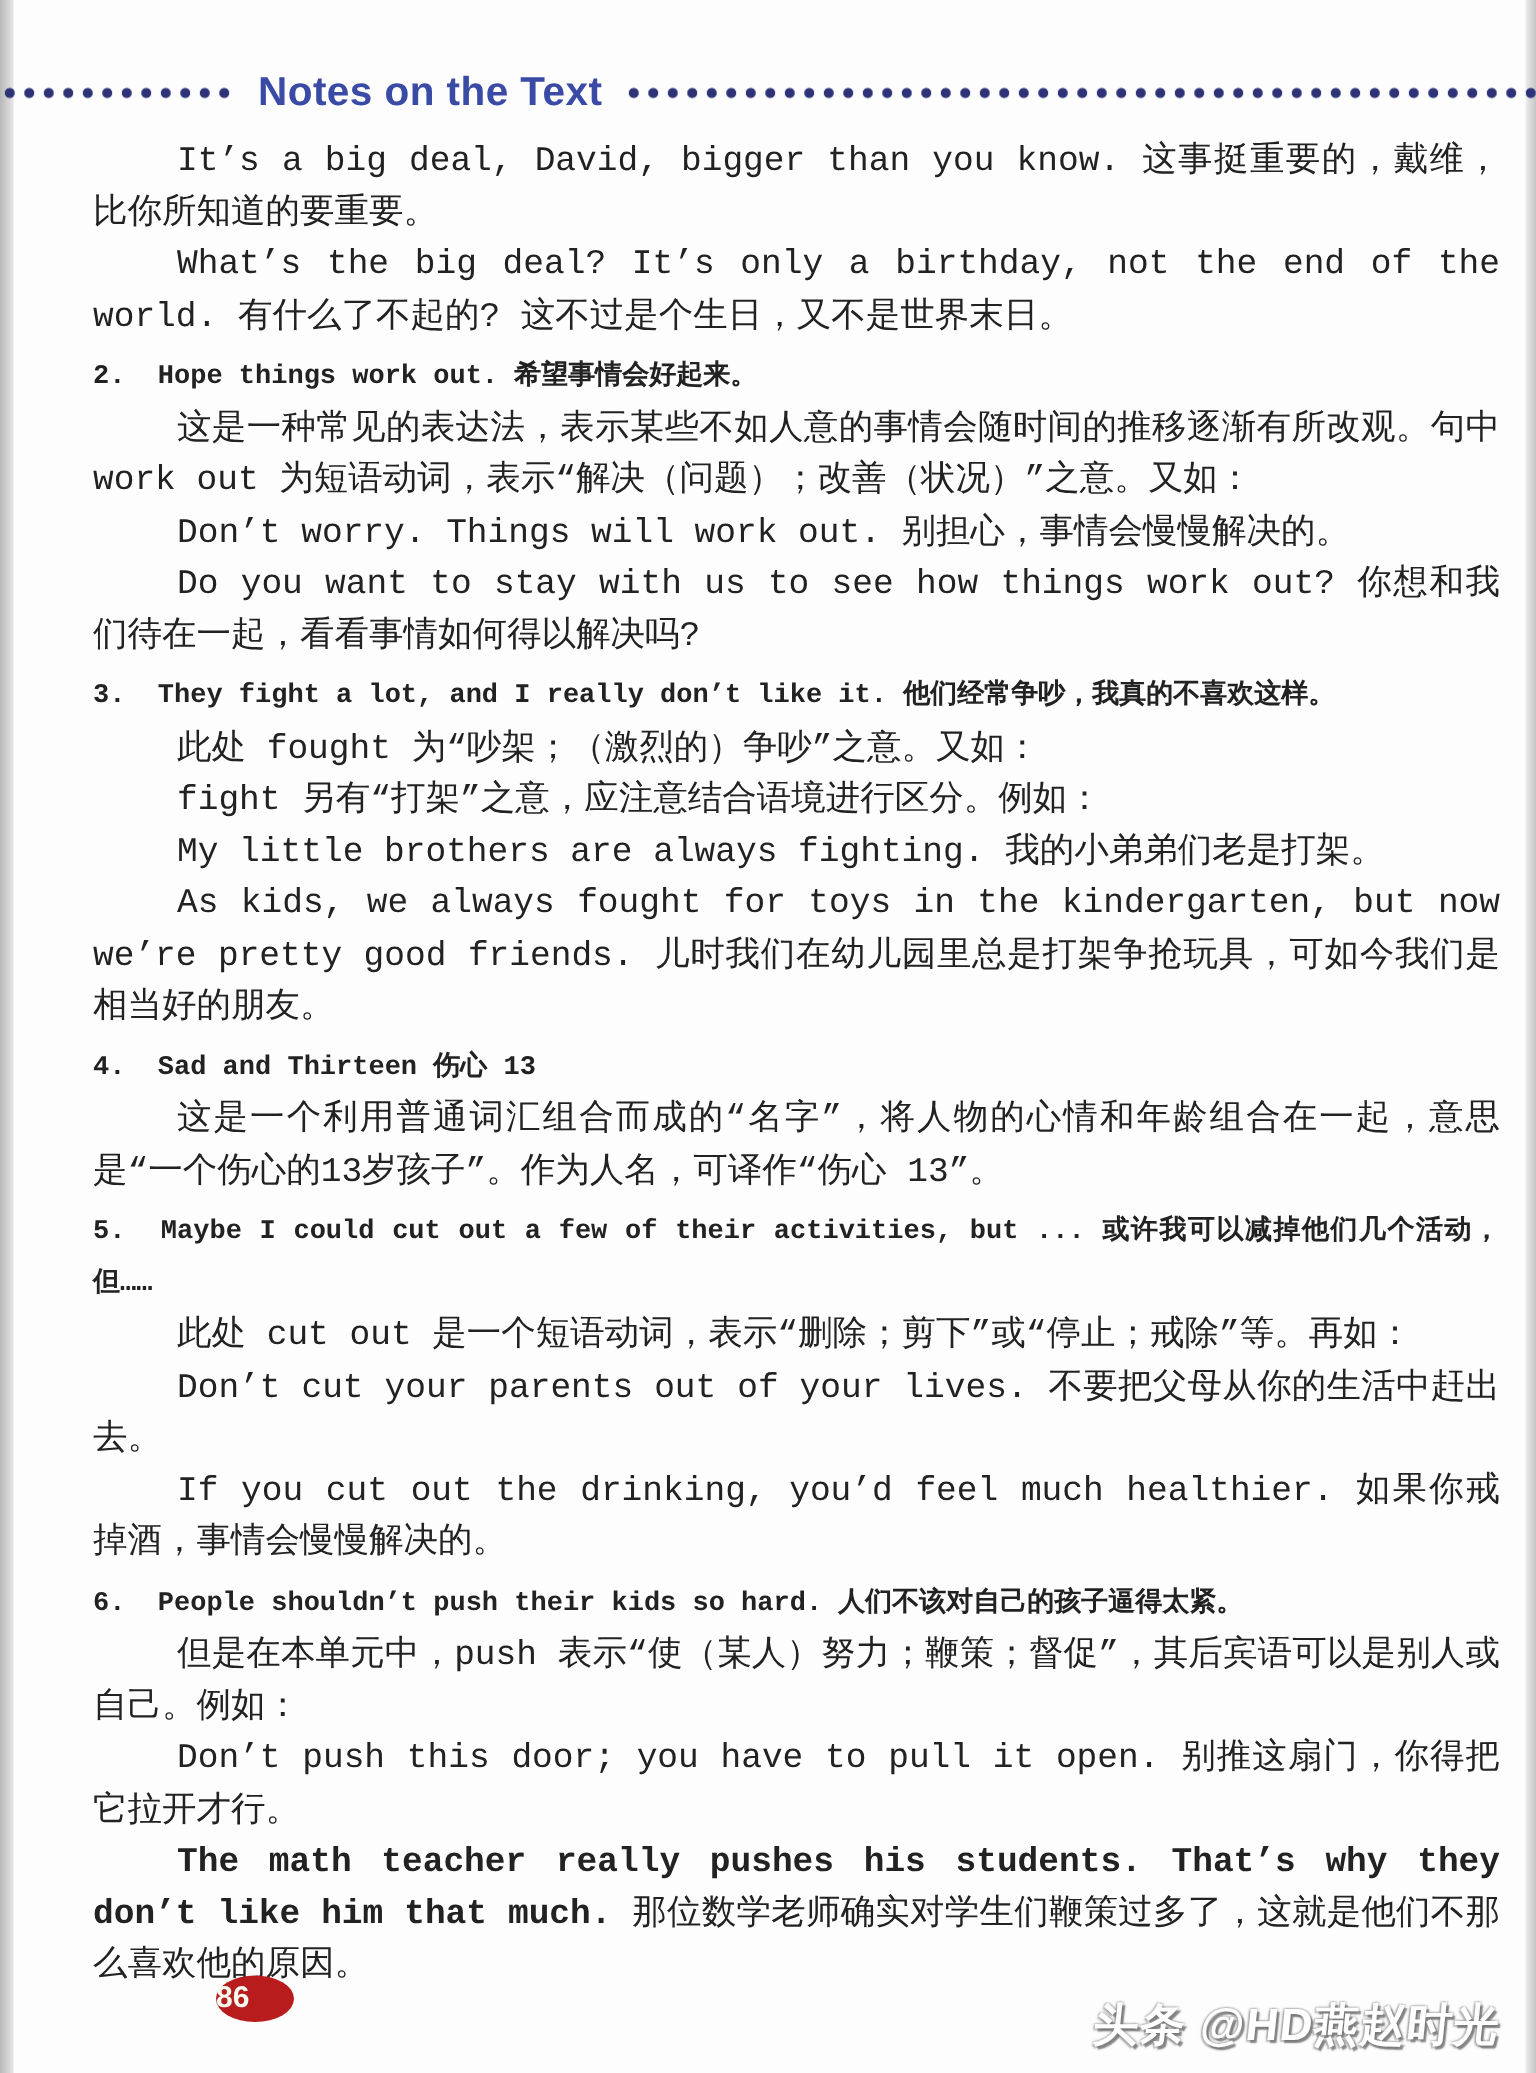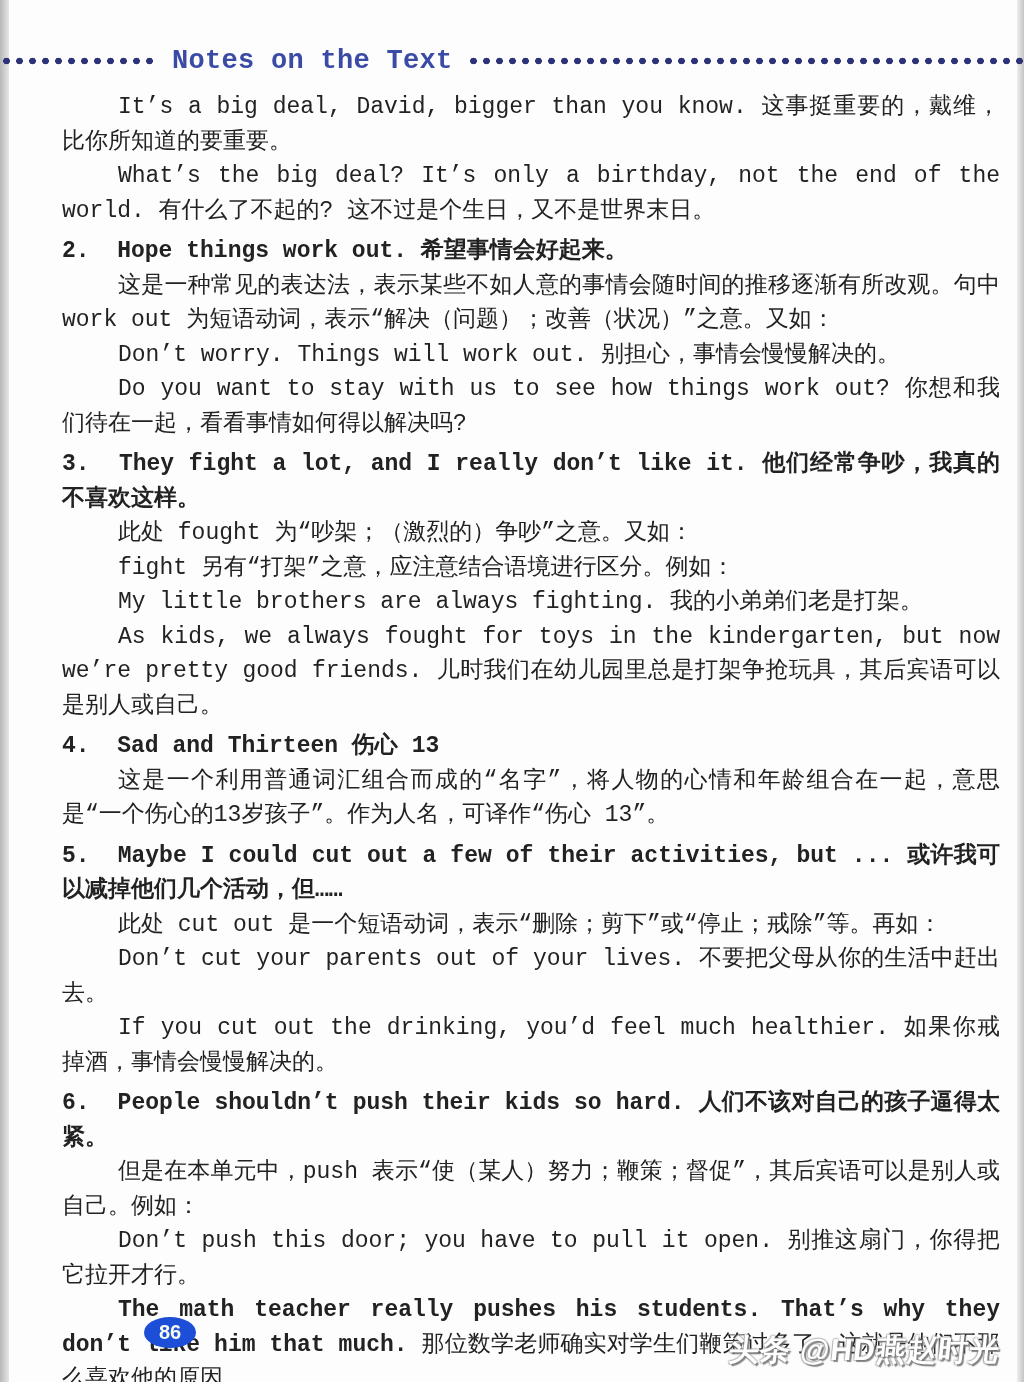--- a/index.html
+++ b/index.html
@@ -24,21 +24,21 @@
     height: 10px;
     background-image: radial-gradient(circle, #2e3377 0 3.1px, rgba(0,0,0,0) 3.6px);
     background-size: 13px 10px;
     background-repeat: repeat-x;
     background-position: left center;
   }
   .dots-left { width: 158px; }
   .dots-right { flex: 1; }
   .title {
     margin: 0;
-    font-family: Liberation Mono, monospace;
+    font-family: Liberation Sans, sans-serif;
     font-weight: bold;
     font-size: 27px;
     color: #3a4ba5;
     letter-spacing: 0.3px;
     white-space: nowrap;
   }
 
   .content {
     position: absolute;
     top: 90px; left: 62px;
@@ -46,34 +46,34 @@
     font-size: 23px;
     line-height: 34.5px;
     text-align: justify;
     z-index: 2;
     font-family: Liberation Mono, monospace;
   }
   .para { margin: 0; text-indent: 56px; }
   .note-section { margin-top: 6px; }
   .heading {
     margin: 0;
-    font-size: 23px;
+    font-size: 18px;
     line-height: 34.5px;
     font-weight: bold;
     text-indent: 0;
   }
   .bold-en { font-weight: bold; }
 
   .badge {
     position: absolute;
     left: 144px; top: 1317px;
     width: 52px; height: 31px;
-    background: #1d4ed8;
+    background: #b91c1c;
     border-radius: 50%;
-    display: flex; align-items: center; justify-content: center;
+    display: flex; align-items: center; 
     color: #f6fbef;
     font-family: "Liberation Sans", "DejaVu Sans", sans-serif;
     font-weight: bold;
     font-size: 20px;
     z-index: 2;
   }
 
   .watermark {
     position: absolute;
     right: 24px; top: 1330px;
@@ -113,21 +113,21 @@
     <p class="para">这是一种常见的表达法，表示某些不如人意的事情会随时间的推移逐渐有所改观。句中 work out 为短语动词，表示“解决（问题）；改善（状况）”之意。又如：</p>
     <p class="para">Don’t worry. Things will work out. 别担心，事情会慢慢解决的。</p>
     <p class="para">Do you want to stay with us to see how things work out? 你想和我们待在一起，看看事情如何得以解决吗?</p>
   </section>
 
   <section class="note-section">
     <h2 class="heading">3.&nbsp; They fight a lot, and I really don’t like it. 他们经常争吵，我真的不喜欢这样。</h2>
     <p class="para">此处 fought 为“吵架；（激烈的）争吵”之意。又如：</p>
     <p class="para">fight 另有“打架”之意，应注意结合语境进行区分。例如：</p>
     <p class="para">My little brothers are always fighting. 我的小弟弟们老是打架。</p>
-    <p class="para">As kids, we always fought for toys in the kindergarten, but now we’re pretty good friends. 儿时我们在幼儿园里总是打架争抢玩具，其后宾语可以是别人或自己。</p>
+    <p class="para">As kids, we always fought for toys in the kindergarten, but now we’re pretty good friends. 儿时我们在幼儿园里总是打架争抢玩具，可如今我们是相当好的朋友。</p>
   </section>
 
   <section class="note-section">
     <h2 class="heading">4.&nbsp; Sad and Thirteen 伤心 13</h2>
     <p class="para">这是一个利用普通词汇组合而成的“名字”，将人物的心情和年龄组合在一起，意思是“一个伤心的13岁孩子”。作为人名，可译作“伤心 13”。</p>
   </section>
 
   <section class="note-section">
     <h2 class="heading">5.&nbsp; Maybe I could cut out a few of their activities, but ... 或许我可以减掉他们几个活动，但……</h2>
     <p class="para">此处 cut out 是一个短语动词，表示“删除；剪下”或“停止；戒除”等。再如：</p>

